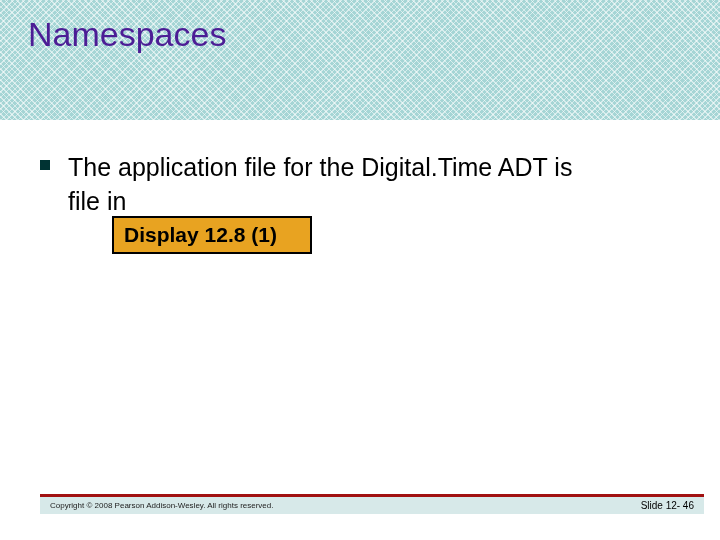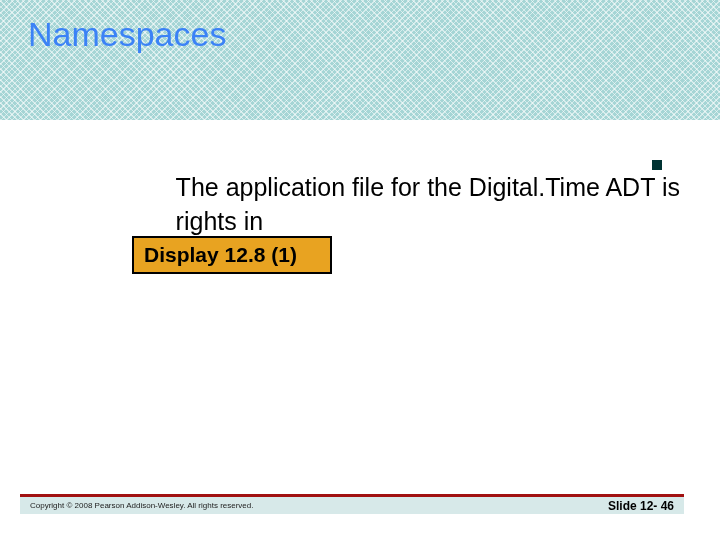--- a/index.html
+++ b/index.html
@@ -36,108 +36,107 @@
         rgba(255,255,255,0.55) 1px,
         transparent 1px,
         transparent 4px);
   }
   .title {
     position: absolute;
     top: 12px;
     left: 28px;
     font-size: 34px;
     line-height: 44px;
-    color: #3b82f6;
+    color: #4c1d95;
     font-weight: 400;
   }
   .body {
     position: absolute;
     top: 150px;
     left: 40px;
     width: 640px;
   }
   .bullet-row {
     display: flex;
-    align-items: flex-end;
-    flex-direction: column;
+    align-items: flex-start;
   }
   .bullet {
     width: 10px;
     height: 10px;
     background: #003333;
     margin-top: 10px;
     margin-right: 18px;
     flex: 0 0 10px;
   }
   .bullet-text {
     font-size: 25px;
     line-height: 34px;
     color: #000000;
     font-weight: 400;
   }
   .btn-col {
-    margin-left: 92px;
+    margin-left: 72px;
     margin-top: -2px;
   }
   .disp-btn {
     display: block;
     width: 200px;
     box-sizing: border-box;
     border: 2px solid #000000;
     background: #e8a321;
     color: #000000;
     font-size: 21px;
     font-weight: 700;
     padding: 5px 10px;
     margin-bottom: 8px;
     text-align: left;
     cursor: pointer;
   }
   .footer-bar {
     position: absolute;
-    left: 20px;
+    left: 40px;
     bottom: 26px;
     width: 664px;
     height: 20px;
     background: #d7e9e9;
     display: flex;
     align-items: center;
     justify-content: space-between;
     padding: 0 10px;
     box-sizing: border-box;
     border-top: 3px solid #a11111;
   }
   .copyright {
     font-size: 8px;
     color: #222;
   }
   .slidenum {
-    font-size: 12px;
-    font-weight: 700;
+    font-size: 10px;
+    font-weight: 400;
     color: #000;
     margin-left: 38px;
   }
 </style>
 </head>
 <body>
 
 <div class="slide">
 
   <div class="header"></div>
 
   <div class="title">
     <span>Namespaces</span><br>
   </div>
 
   <div class="body">
     <div class="bullet-row">
       <div class="bullet"></div>
       <div class="bullet-text">
         <span>The application file for the Digital.Time ADT is</span><br>
-        <span>rights in</span>
+        <span>file in</span>
       </div>
     </div>
     <div class="btn-col">
       <div class="disp-btn">
         <span>Display 12.8 (1)</span>
       </div>
     </div>
   </div>
 
   <div class="footer-bar">

